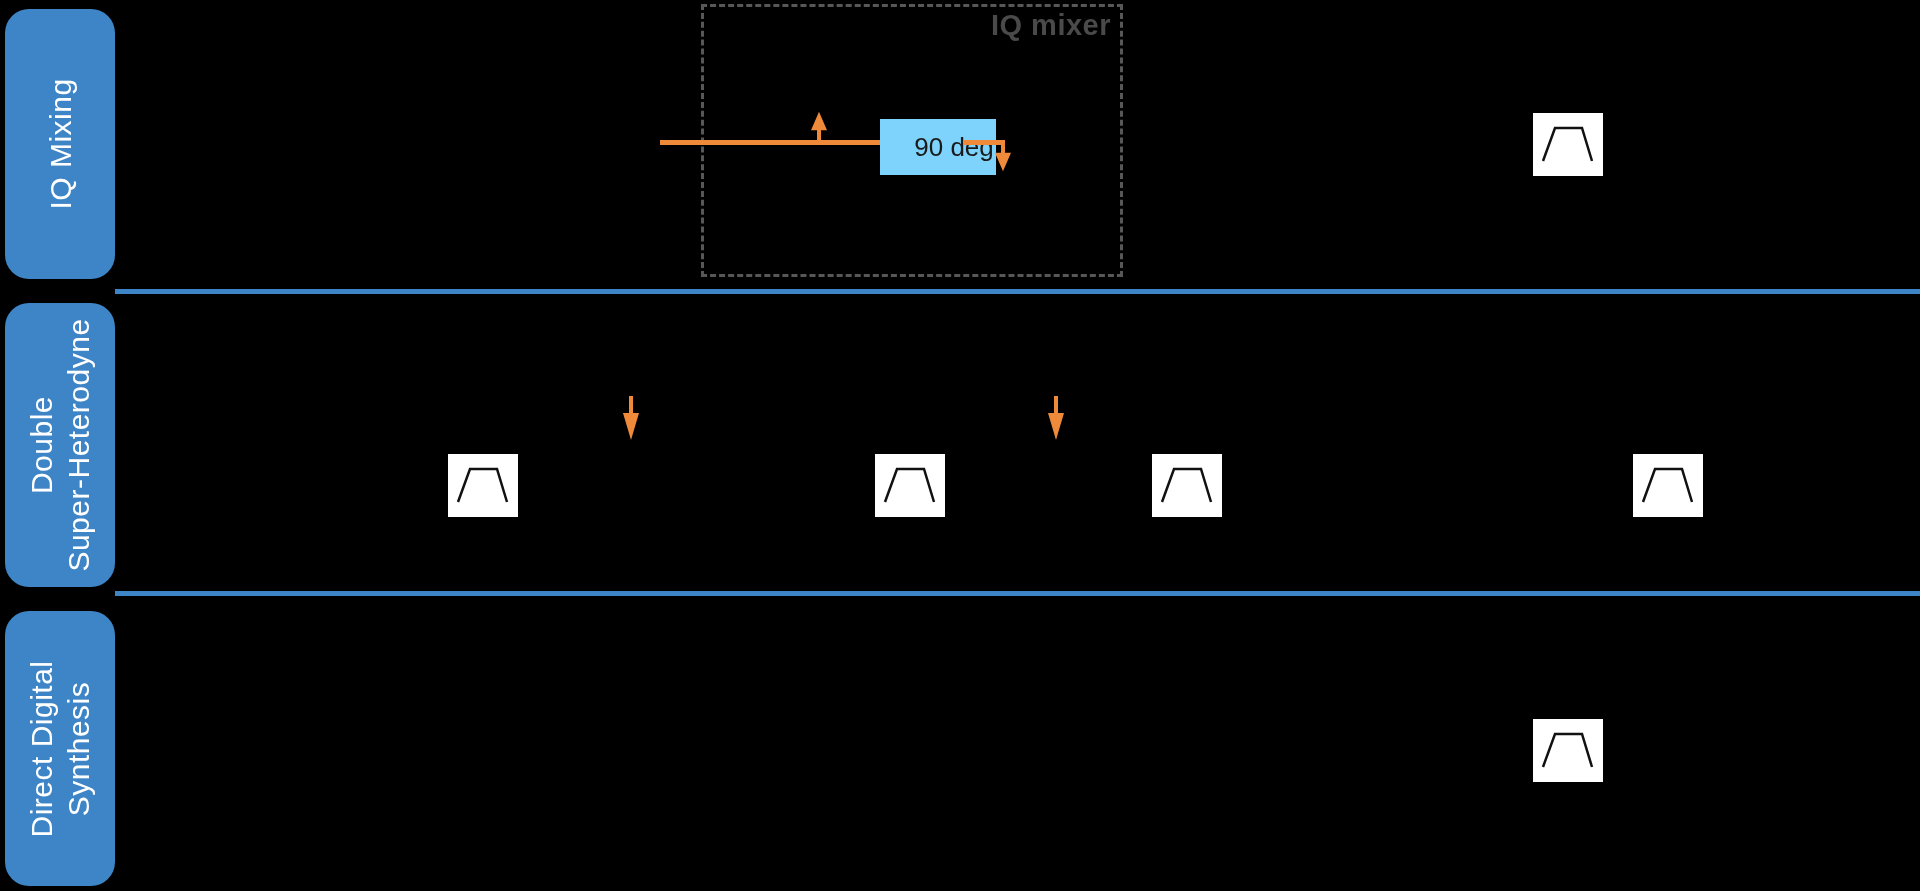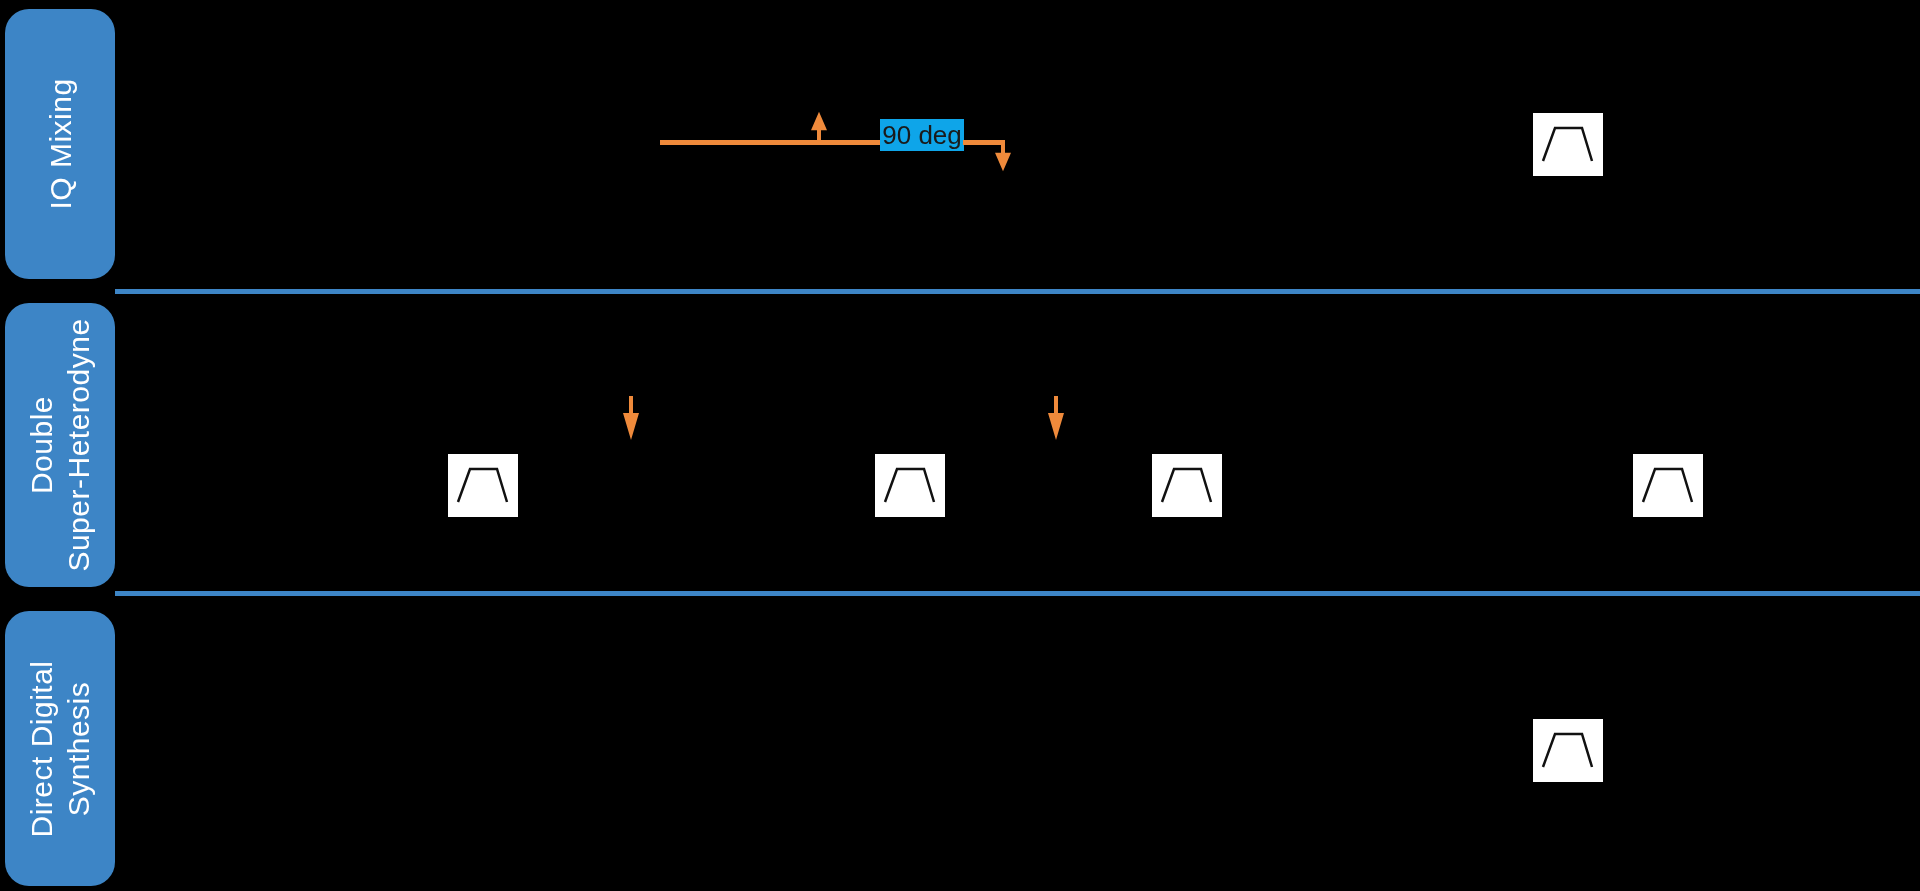--- a/index.html
+++ b/index.html
@@ -39,22 +39,22 @@
   .line-a{left:660px;top:140px;width:220px;height:5px;}
   .line-b{left:963px;top:140px;width:42px;height:5px;}
   .arrow{position:absolute;}
   .arrow svg{display:block;}
   .arr-up-r1{left:809px;top:111px;}
   .arr-dn-r1{left:993px;top:141px;}
   .arr-dn-r2a{left:621px;top:396px;}
   .arr-dn-r2b{left:1046px;top:396px;}
   
   .phase-box{
-    position:absolute;left:880px;top:119px;width:84px;height:32px;background:#0ea5e9;
-    display:flex;align-items:center;justify-content:center;
+    position:absolute;left:880px;top:119px;width:84px;height:56px;background:#7dd3fc;
+    display:flex;align-items:center;justify-content:center;padding-left:32px;
   }
   .phase-box span{color:#1A1A1A;font-size:26px;font-weight:400;}
   
   .filter{position:absolute;width:70px;height:63px;background:#FFFFFF;}
   .filter svg{display:block;width:70px;height:63px;}
   .f-r1{left:1533px;top:113px;}
   .f-r2a{left:448px;top:454px;}
   .f-r2b{left:875px;top:454px;}
   .f-r2c{left:1152px;top:454px;}
   .f-r2d{left:1633px;top:454px;}
@@ -64,20 +64,23 @@
 <body>
 
 <div class="stage">
 
   <div class="row-label lbl-r1">
     <div class="vtext">
       <span>IQ Mixing</span>
     </div>
   </div>
 
+  <div class="mixer-box">
+    <span class="mixer-title">IQ mixer</span>
+  </div>
 
   <div class="sig line-a"></div>
 
   <div class="arrow arr-up-r1">
     <svg width="20" height="31" viewBox="0 0 20 45" preserveAspectRatio="none" transform="rotate(180)">
       <path d="M8 0 H12 V17 H18 L10 44 L2 17 H8 Z" fill="#EF8A3B"></path>
     </svg>
   </div>
 
   <div class="phase-box">

